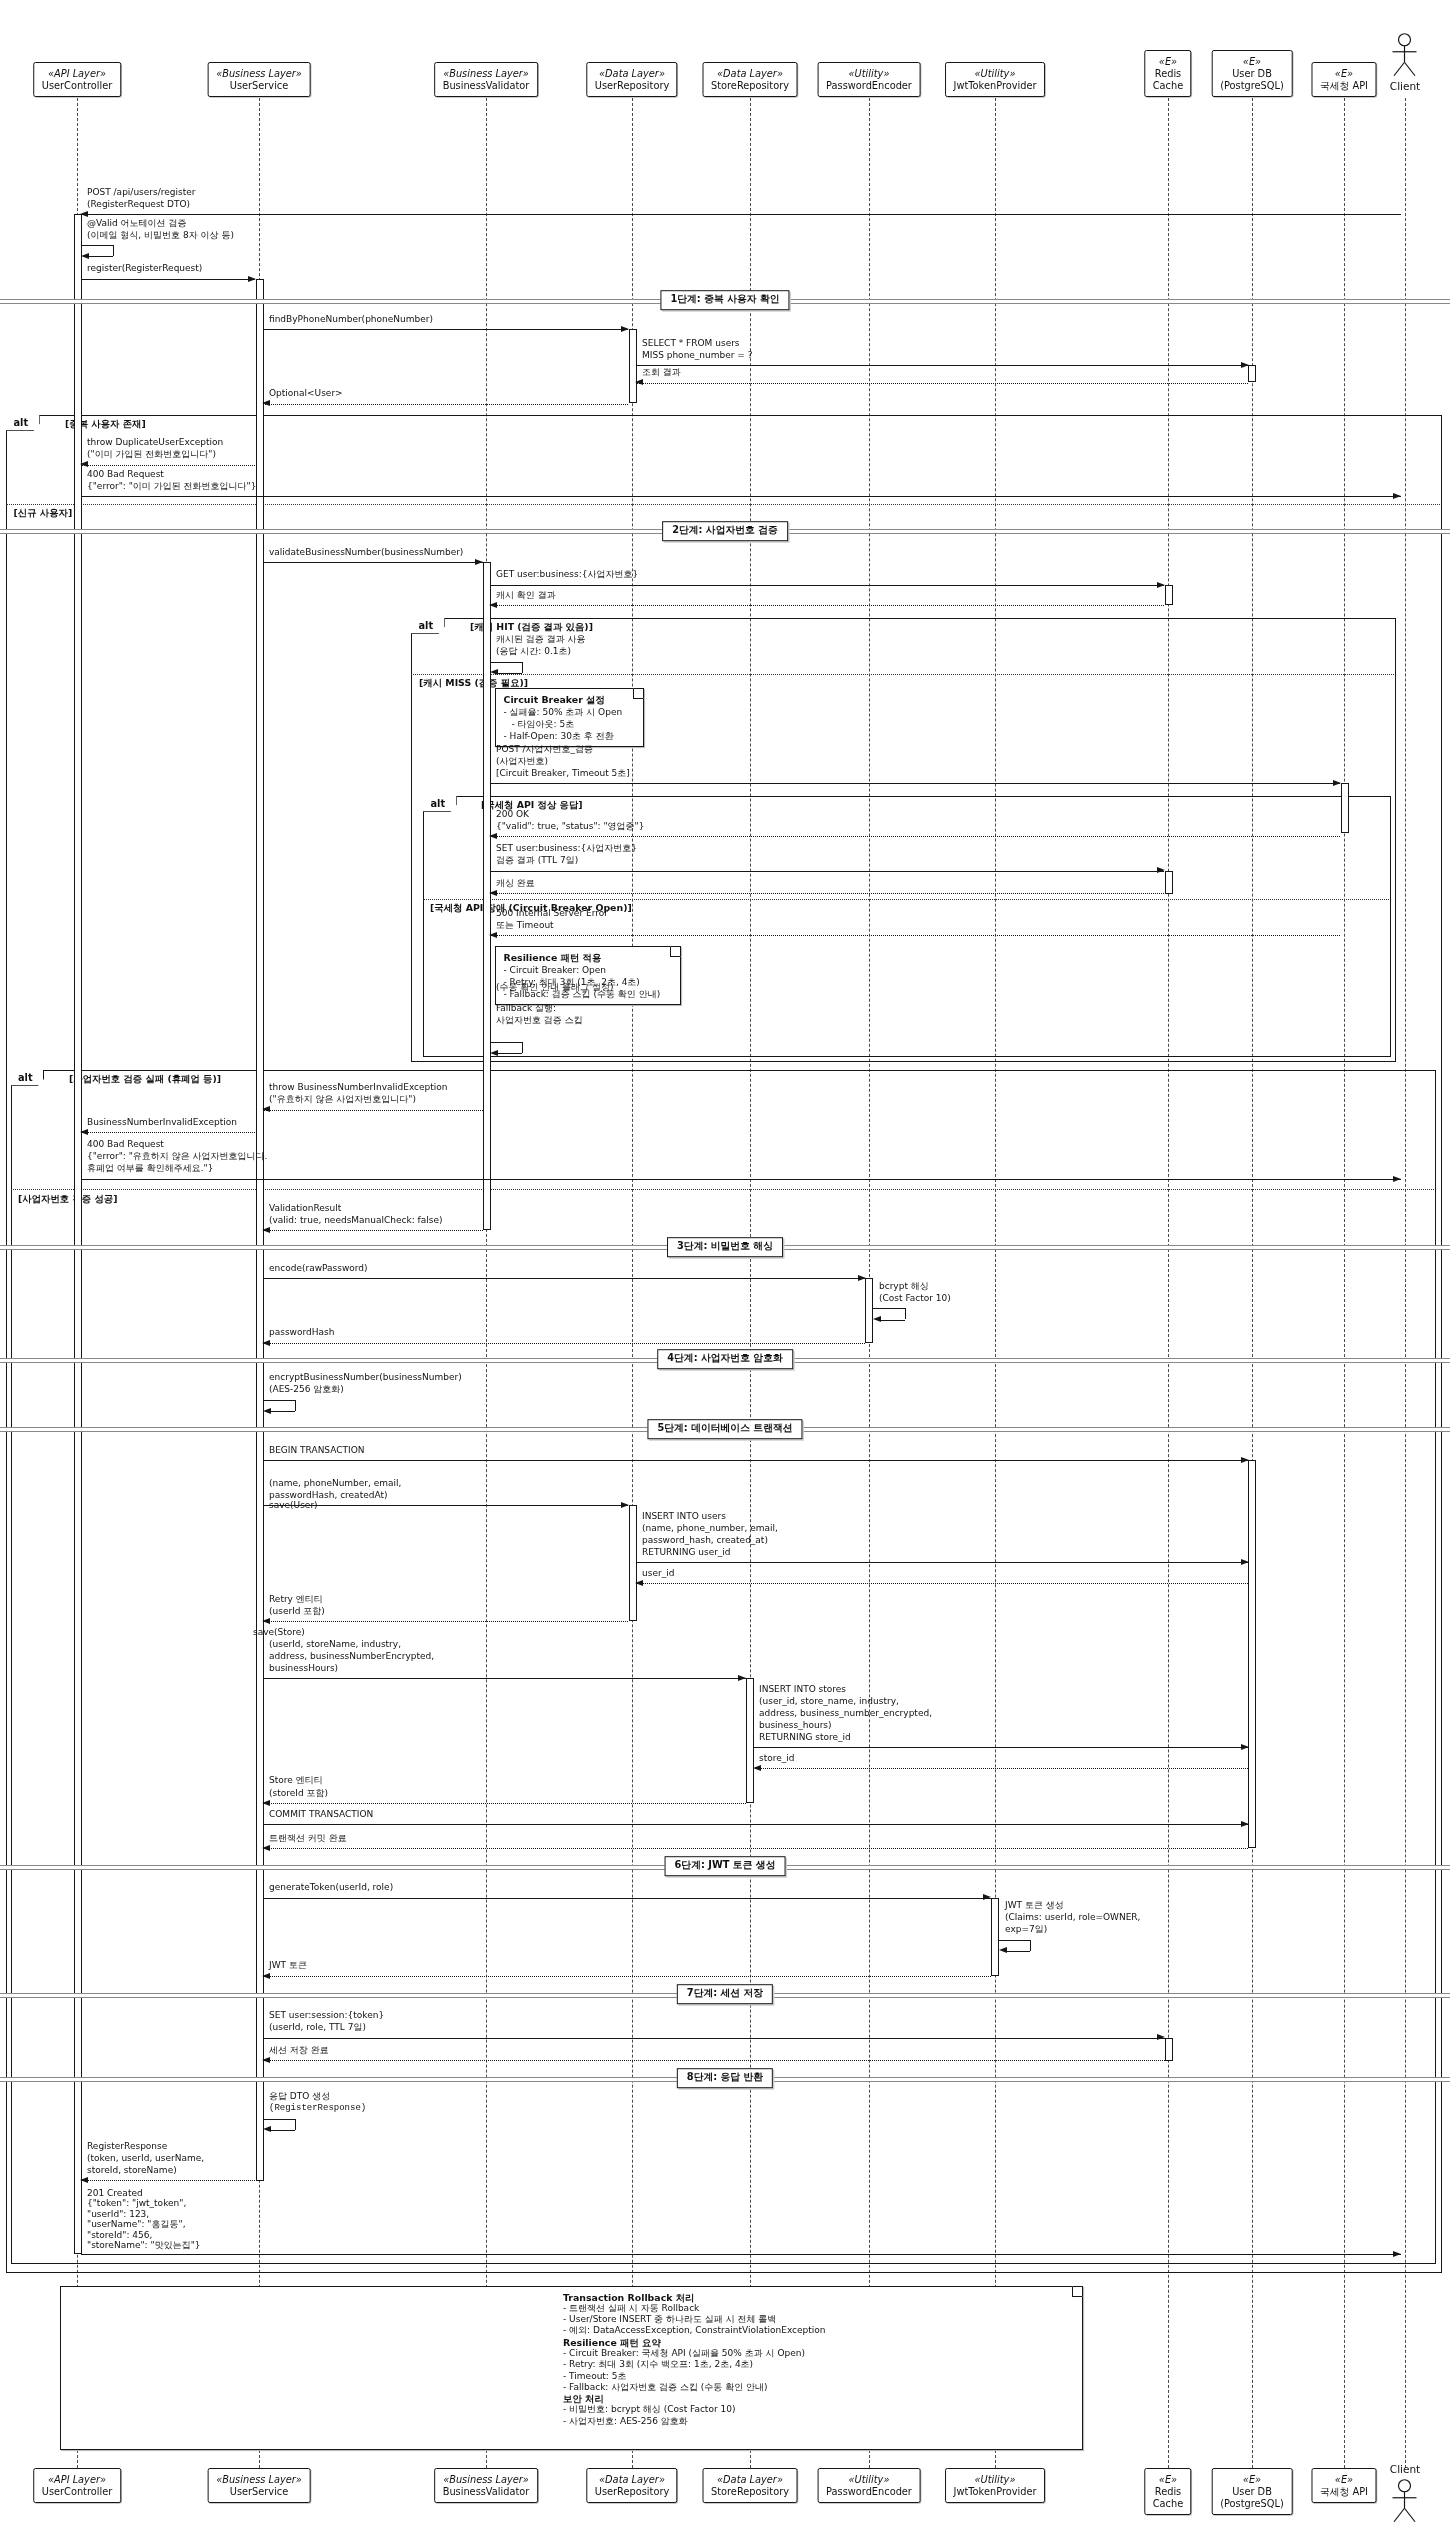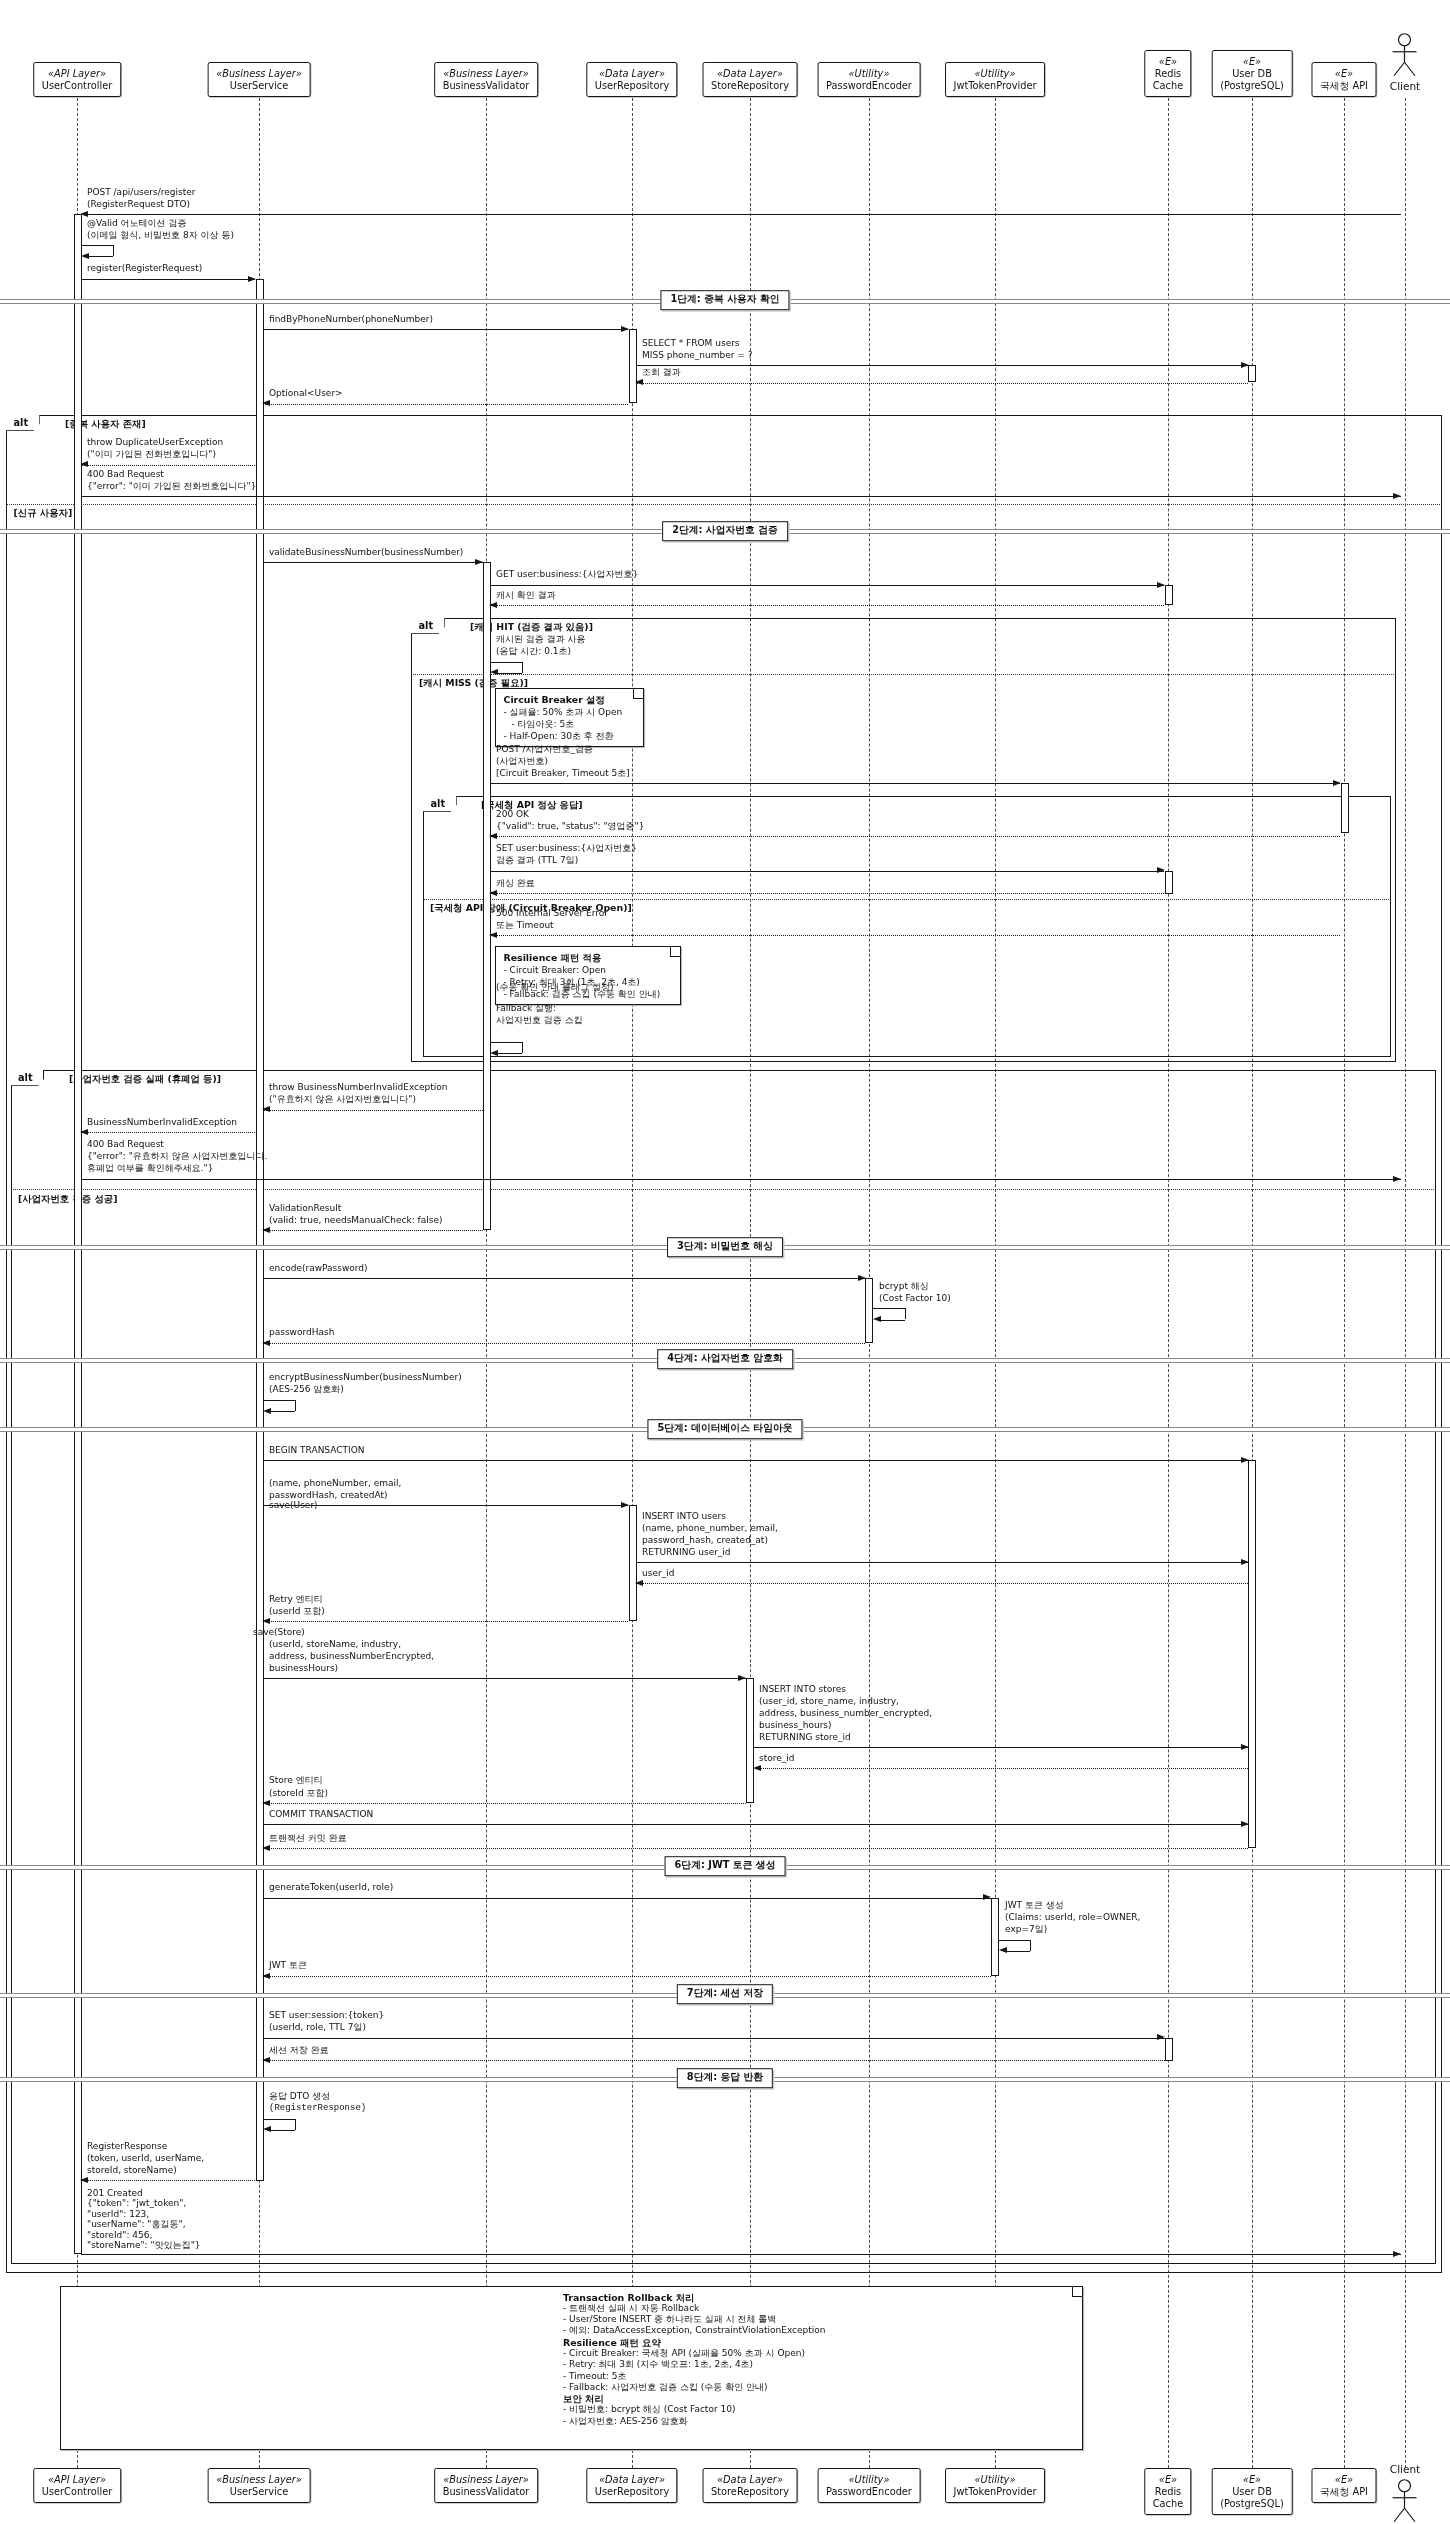--- a/index.html
+++ b/index.html
@@ -119,21 +119,21 @@
     </div>
     <div class="divider-line" style="top: 299px; position: absolute;"></div>
     <div class="divider-label" style="top: 300px; position: absolute;">1단계: 중복 사용자 확인</div>
     <div class="divider-line" style="top: 529px; position: absolute;"></div>
     <div class="divider-label" style="top: 531px; position: absolute;">2단계: 사업자번호 검증</div>
     <div class="divider-line" style="top: 1245px; position: absolute;"></div>
     <div class="divider-label" style="top: 1247px; position: absolute;">3단계: 비밀번호 해싱</div>
     <div class="divider-line" style="top: 1358px; position: absolute;"></div>
     <div class="divider-label" style="top: 1359px; position: absolute;">4단계: 사업자번호 암호화</div>
     <div class="divider-line" style="top: 1427px; position: absolute;"></div>
-    <div class="divider-label" style="top: 1429px; position: absolute;">5단계: 데이터베이스 타임아웃</div>
+    <div class="divider-label" style="top: 1429px; position: absolute;">5단계: 데이터베이스 트랜잭션</div>
     <div class="divider-line" style="top: 1865px; position: absolute;"></div>
     <div class="divider-label" style="top: 1866px; position: absolute;">6단계: JWT 토큰 생성</div>
     <div class="divider-line" style="top: 1993px; position: absolute;"></div>
     <div class="divider-label" style="top: 1994px; position: absolute;">7단계: 세션 저장</div>
     <div class="divider-line" style="top: 2077px; position: absolute;"></div>
     <div class="divider-label" style="top: 2078px; position: absolute;">8단계: 응답 반환</div>
     <div class="mline" style="left: 81px; top: 214px; width: 1320px; position: absolute;"></div>
     <div class="ah l" style="left: 80px; top: 211px; position: absolute;"></div>
     <div class="msg-label" style="left: 87px; top: 186px; position: absolute;">POST /api/users/register</div>
     <div class="msg-label" style="left: 87px; top: 198px; position: absolute;">(RegisterRequest DTO)</div>

